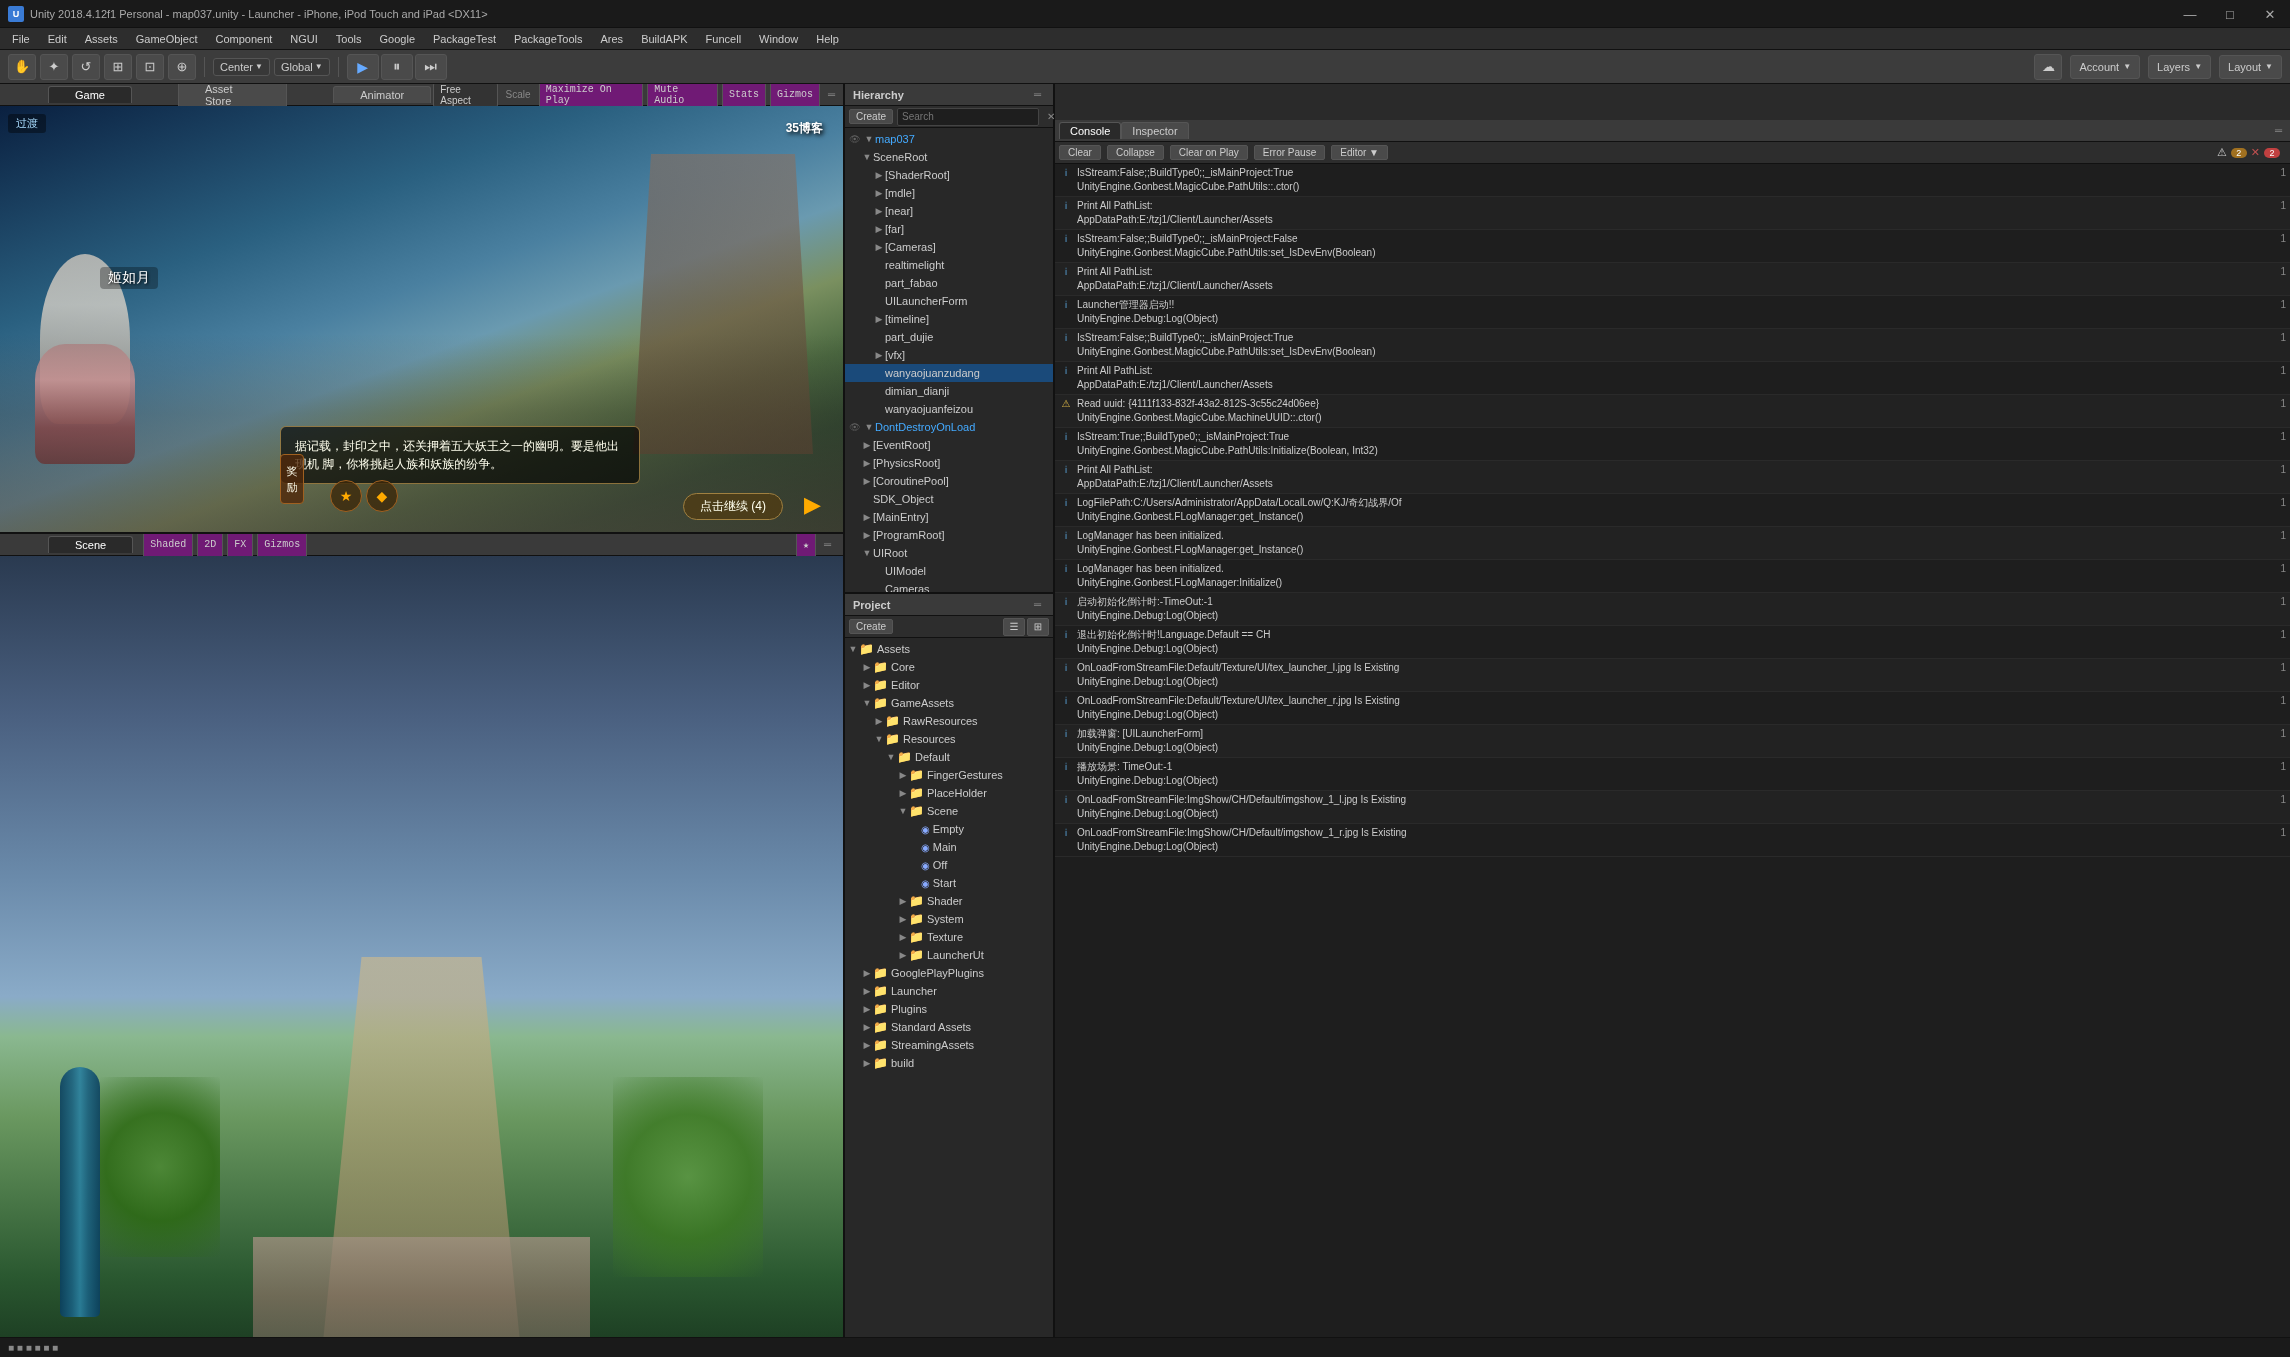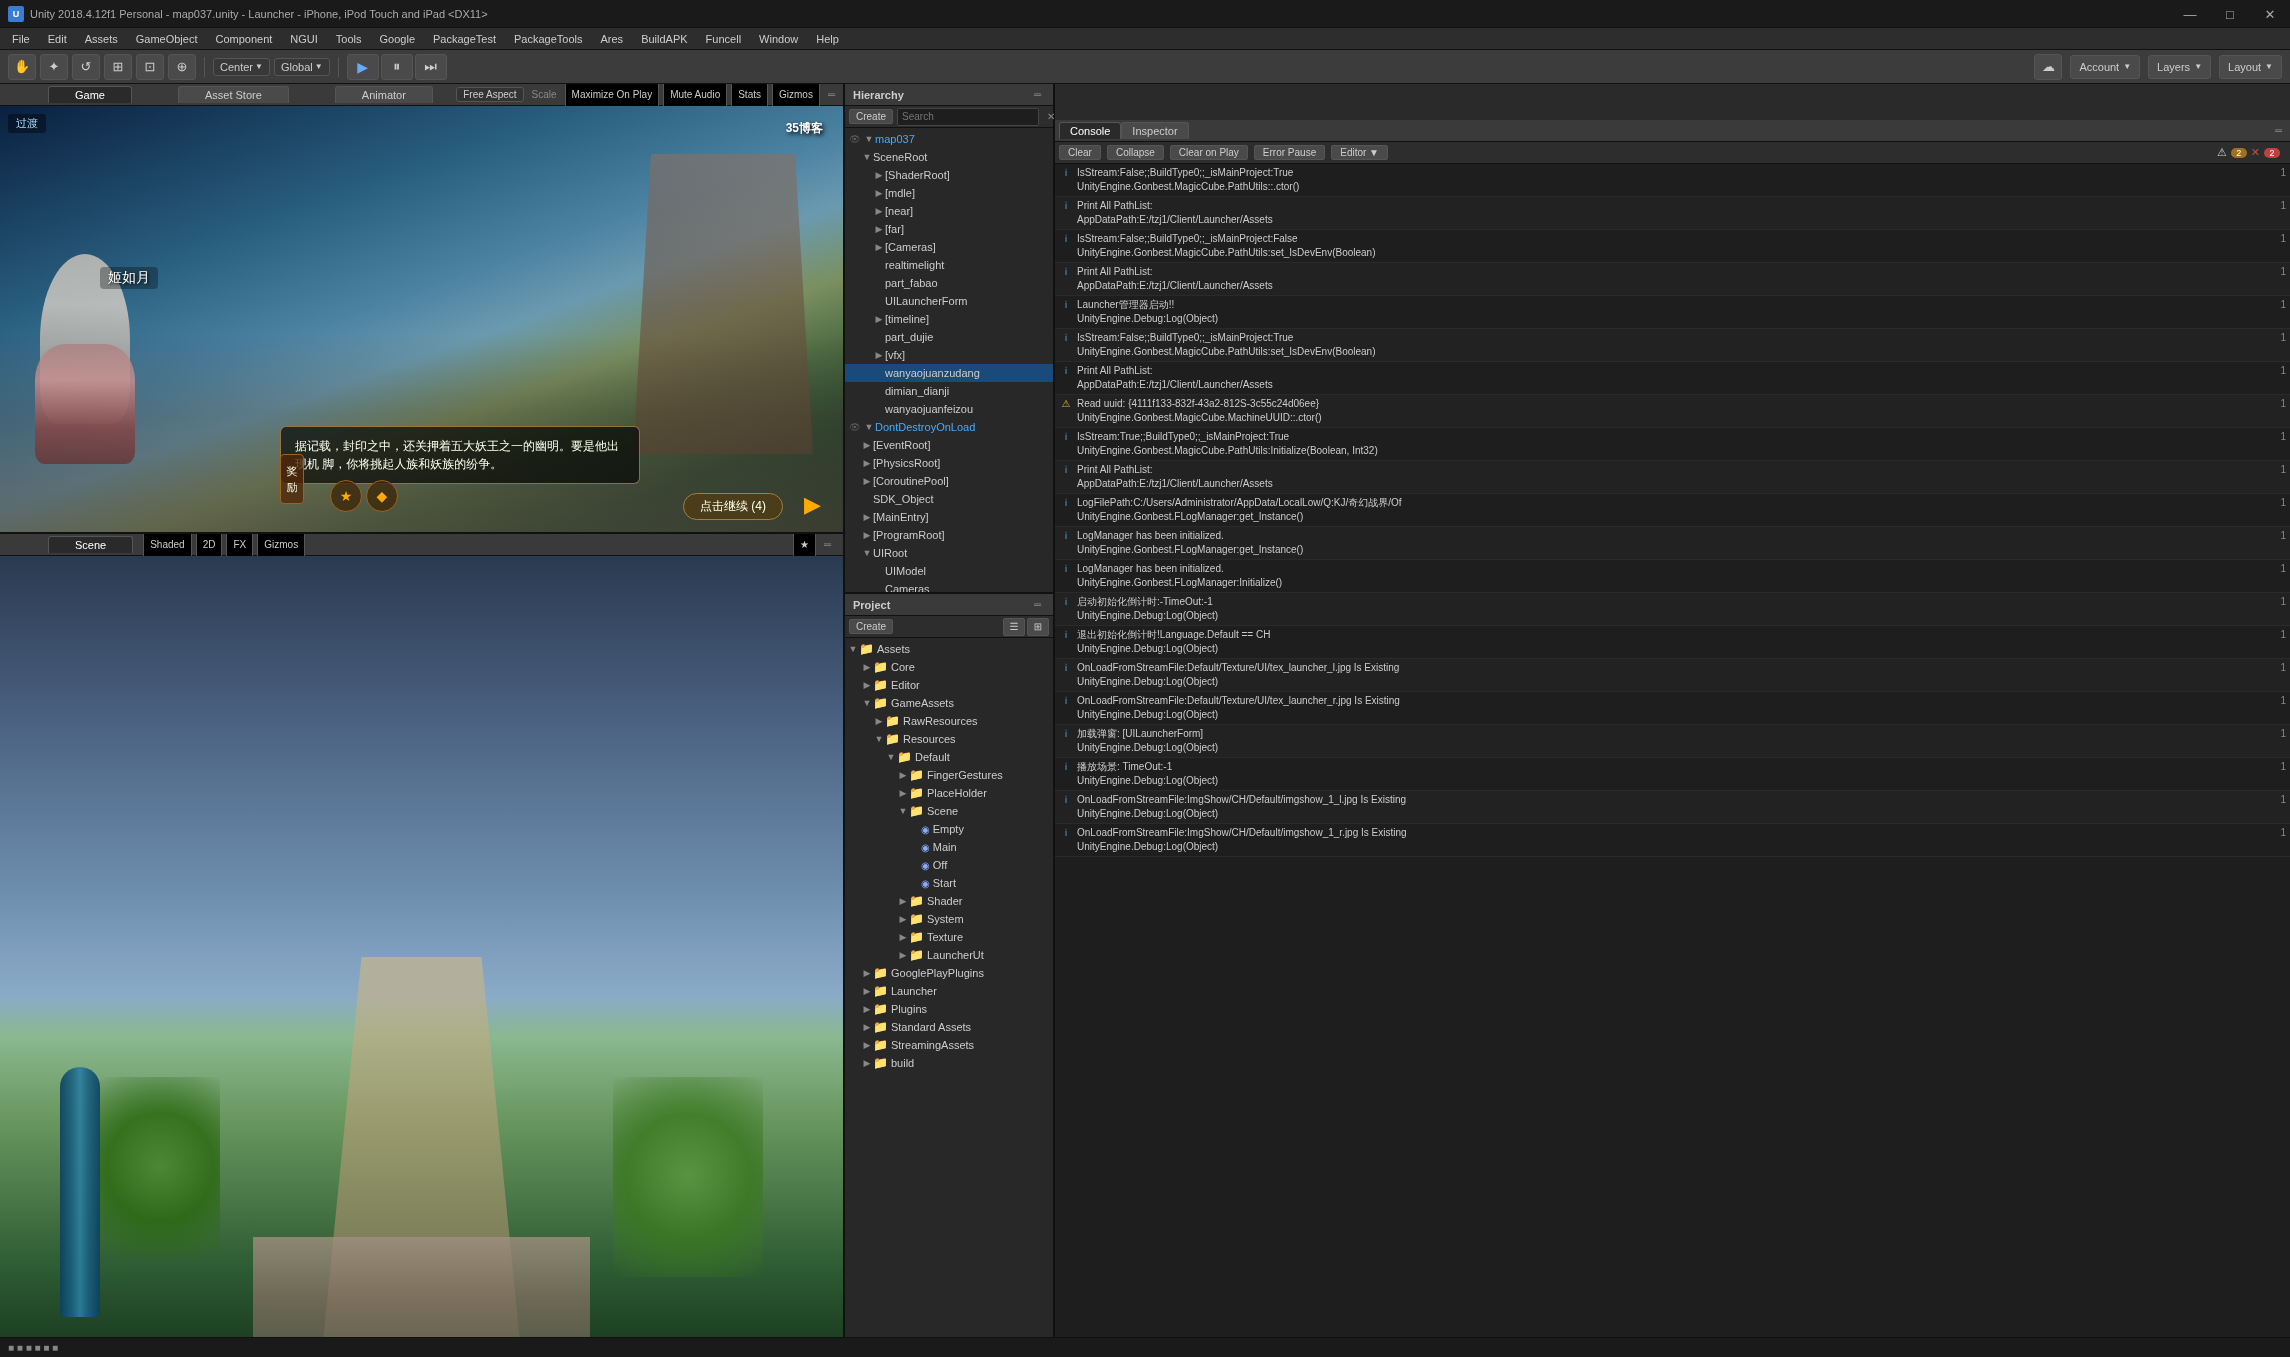--- a/index.html
+++ b/index.html
@@ -156,25 +156,26 @@
       cursor: pointer;
       margin-left: 44px;
     }
     .view-tab.active { background: #2a2a2a; color: white; }
     .view-tab-right {
       margin-left: auto;
       display: flex; align-items: center; gap: 4px;
     }
     .view-tab-btn {
       padding: 14px 6px;
-      background: #000000;
+      background: #701a75;
       border: 1px solid #555;
       border-radius: 2px;
       font-size: 10px; color: #ccc;
       cursor: pointer;
+      font-family: Liberation Mono, monospace;
     }
     #game-canvas {
       width: 100%;
       height: calc(450px - 22px);
       background: linear-gradient(180deg, #1a3a5c 0%, #2a5a8c 30%, #6b8faf 60%, #8a9aaa 70%, #5a7040 80%, #3a5030 100%);
       position: relative;
       overflow: hidden;
     }
     
     #scene-viewport {

